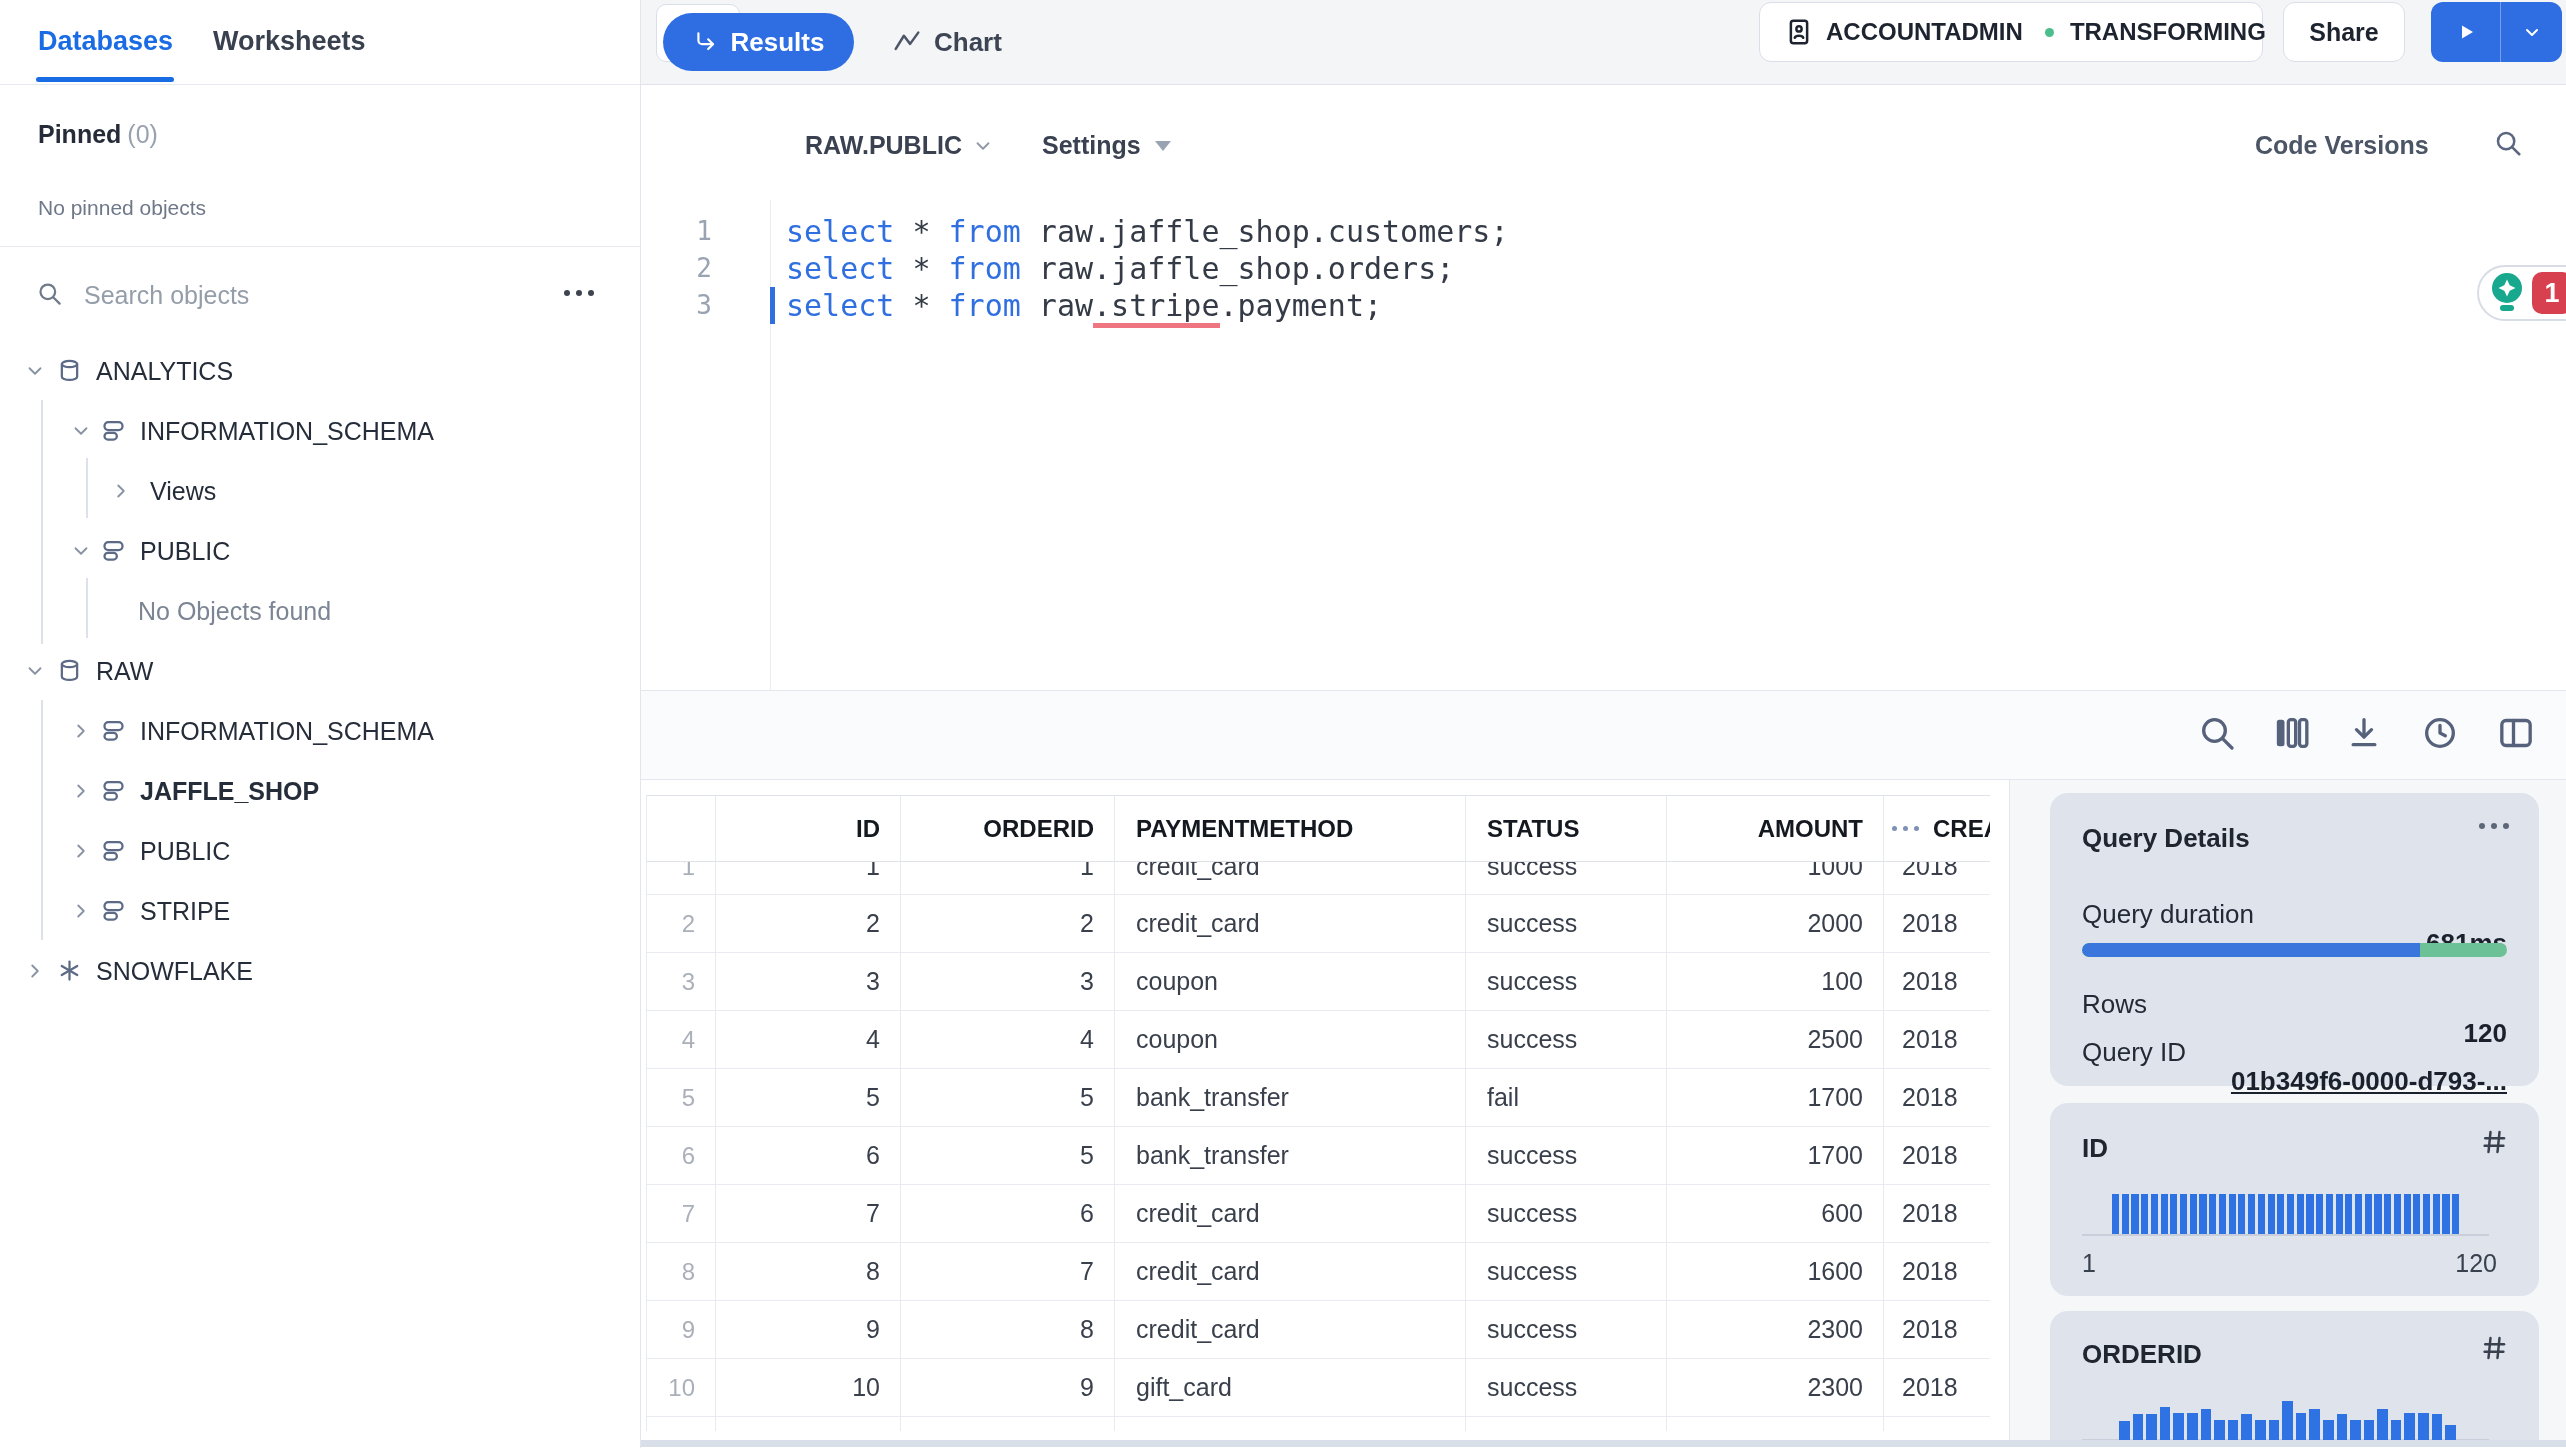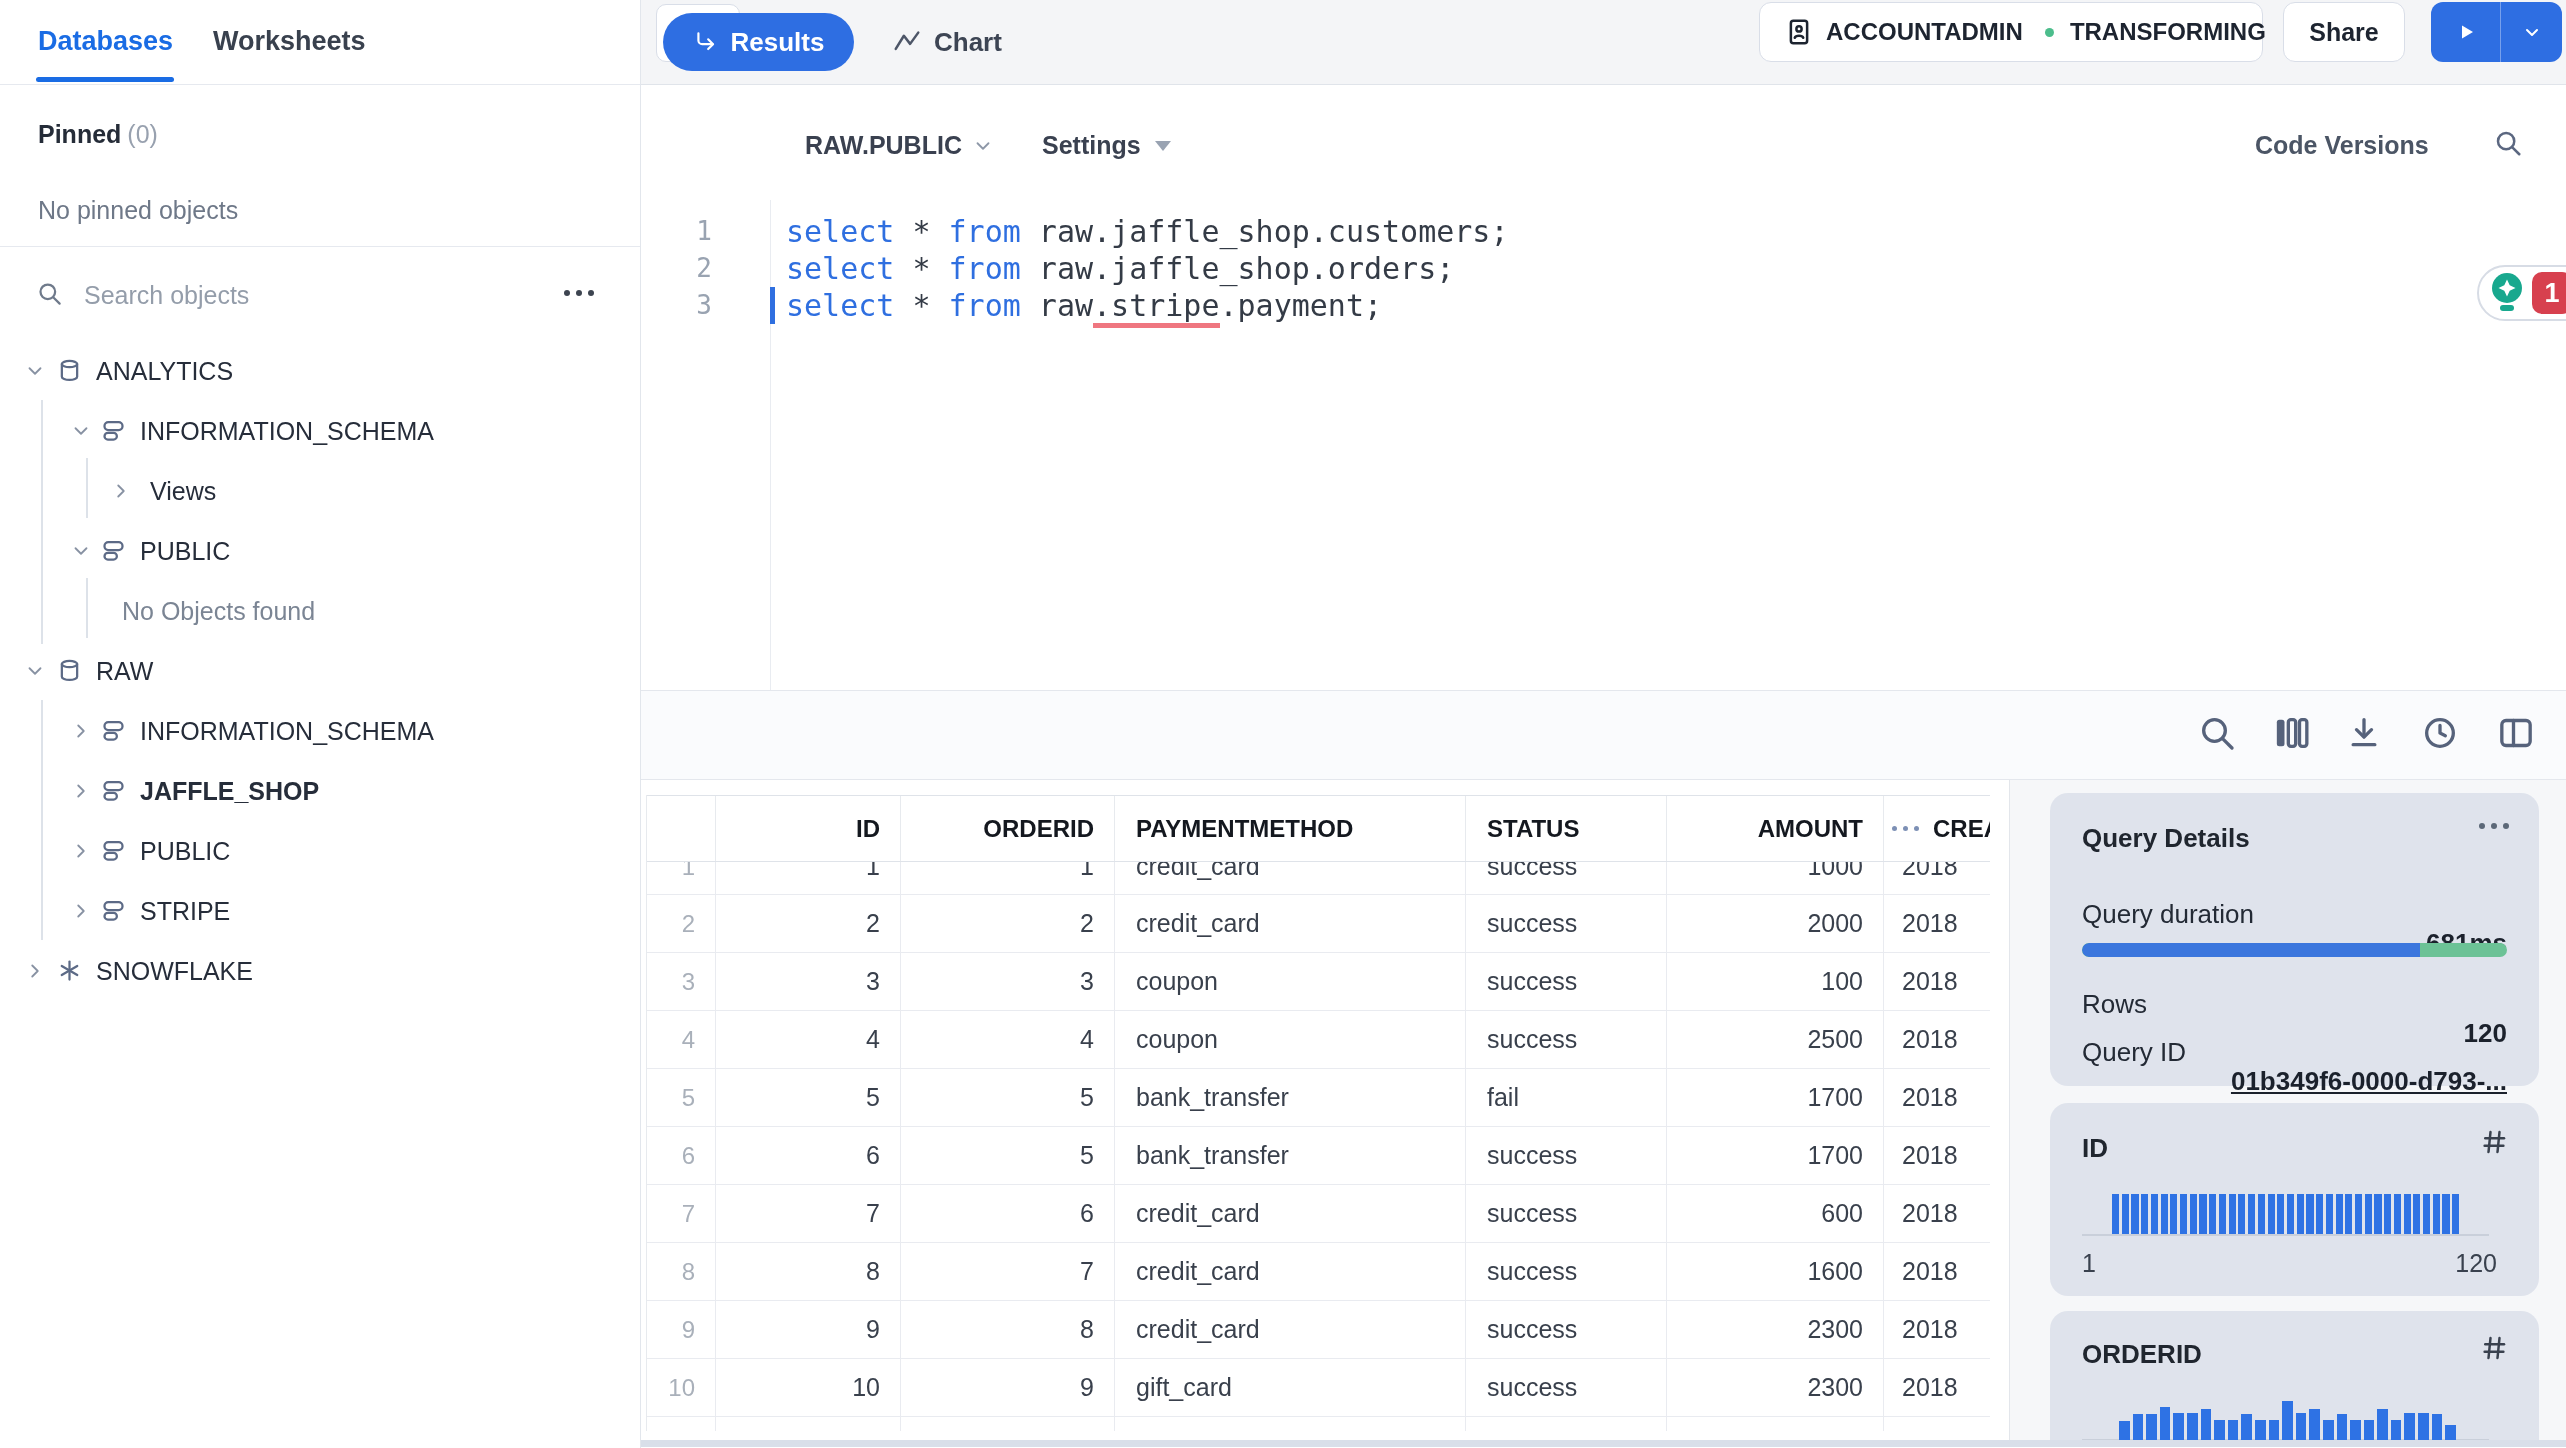--- a/index.html
+++ b/index.html
@@ -10,21 +10,21 @@
 
   
   #sidebar{position:absolute;left:0;top:0;width:640px;height:1448px;background:#fff;border-right:1px solid #e2e6ec;z-index:3;}
   .tab{position:absolute;top:26px;font-size:27px;font-weight:600;color:#39414e;cursor:pointer;}
   #tab-db{left:38px;color:#1a6ce4;}
   #tab-ws{left:213px;}
   #tab-underline{position:absolute;left:36px;top:77px;width:138px;height:5px;background:#1a6ce4;border-radius:3px;}
   .hline{position:absolute;left:0;height:1px;background:#e6e9ef;}
   #pinned-label{position:absolute;left:38px;top:120px;font-size:25px;font-weight:700;color:#252c38;}
   #pinned-count{font-weight:400;color:#98a1af;margin-left:6px;}
-  #no-pinned{position:absolute;left:38px;top:196px;font-size:25px;color:#6e7888;}
+  #no-pinned{position:absolute;left:38px;top:196px;font-size:21px;color:#6e7888;}
   #search-icon{position:absolute;left:36px;top:280px;width:27px;height:27px;color:#6f7a8b;}
   #search-input{position:absolute;left:82px;top:272px;width:430px;height:44px;border:none;outline:none;
     font-family:"Liberation Sans",sans-serif;font-size:25px;color:#252c38;background:transparent;}
   #search-input::placeholder{color:#949daa;}
   .dots{display:flex;gap:6px;align-items:center;}
   .dots i{width:6px;height:6px;border-radius:50%;background:currentColor;}
   #sb-menu{position:absolute;left:564px;top:290px;color:#3d4450;cursor:pointer;}
   .gline{position:absolute;width:2px;background:#dde2e9;}
   .tree-row{position:absolute;left:0;width:640px;height:56px;cursor:pointer;}
   .tree-row .chev{position:absolute;top:17px;width:22px;height:22px;color:#8892a3;}
@@ -197,21 +197,21 @@
             </svg>
           </span>
           <span class="ticon" style="left: 100px;">
             <svg viewBox="0 0 24 24">
               <rect x="4" y="4.5" width="16" height="7.2" rx="3.4"></rect>
               <rect x="4" y="14" width="11" height="6" rx="3"></rect>
             </svg>
           </span>
           <span class="tlabel" style="left: 140px;">PUBLIC</span>
         </div>
-        <div class="tree-row note" style="top: 583px;">
+        <div class="tree-row note" style="top: 583px; margin-left: 16px;">
           <span class="tlabel" style="left: 122px;">No Objects found</span>
         </div>
         <div class="tree-row" style="top: 643px;">
           <span class="chev" style="left: 24px;">
             <svg viewBox="0 0 24 24">
               <polyline points="6,9 12,15 18,9"></polyline>
             </svg>
           </span>
           <span class="ticon" style="left: 56px;">
             <svg viewBox="0 0 24 24">

